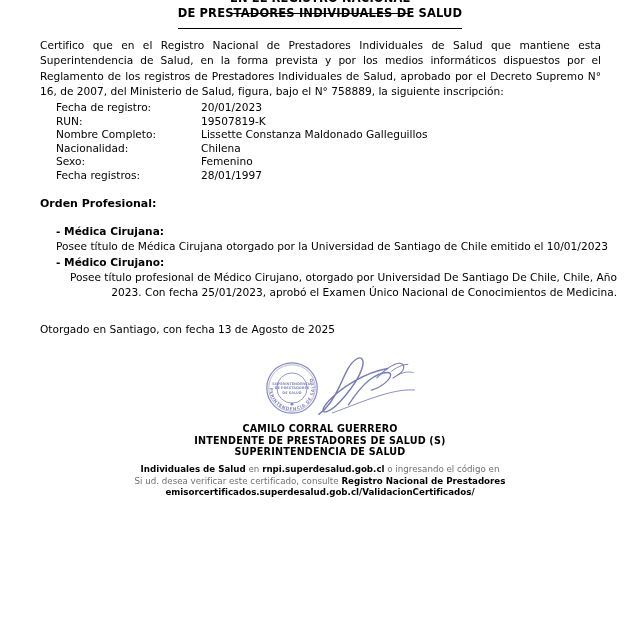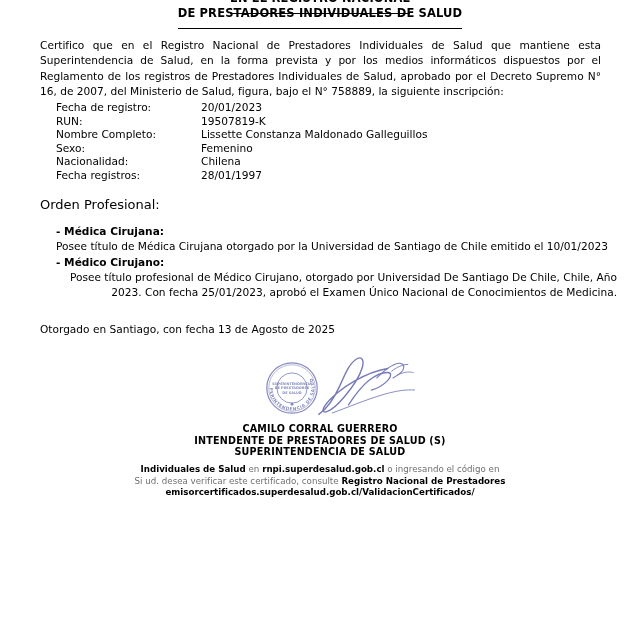--- a/index.html
+++ b/index.html
@@ -74,22 +74,22 @@
     vertical-align: top;
     white-space: nowrap;
   }
   .fields td.label { width: 145px; }
 
   
   .orden-heading {
     position: absolute;
     left: 40px;
     top: 197px;
-    font-size: 13px;
-    font-weight: normal;
+    font-size: 11px;
+    font-weight: bold;
   }
   .orden-body {
     position: absolute;
     left: 56px;
     top: 224px;
     width: 561px;
     font-size: 10.6px;
     line-height: 15.3px;
   }
   .orden-item { margin: 0 0 0 0; }
@@ -185,26 +185,26 @@
       </tr>
       <tr>
         <td class="label">RUN:</td>
         <td class="value">19507819-K</td>
       </tr>
       <tr>
         <td class="label">Nombre Completo:</td>
         <td class="value">Lissette Constanza Maldonado Galleguillos</td>
       </tr>
       <tr>
+        <td class="label">Nacionalidad:</td>
+        <td class="value">Chilena</td>
+      </tr>
+      <tr>
         <td class="label">Sexo:</td>
         <td class="value">Femenino</td>
-      </tr>
-      <tr>
-        <td class="label">Nacionalidad:</td>
-        <td class="value">Chilena</td>
       </tr>
       <tr>
         <td class="label">Fecha registros:</td>
         <td class="value">28/01/1997</td>
       </tr>
     </tbody>
   </table>
 
   <div class="orden-heading">Orden Profesional:</div>
 

